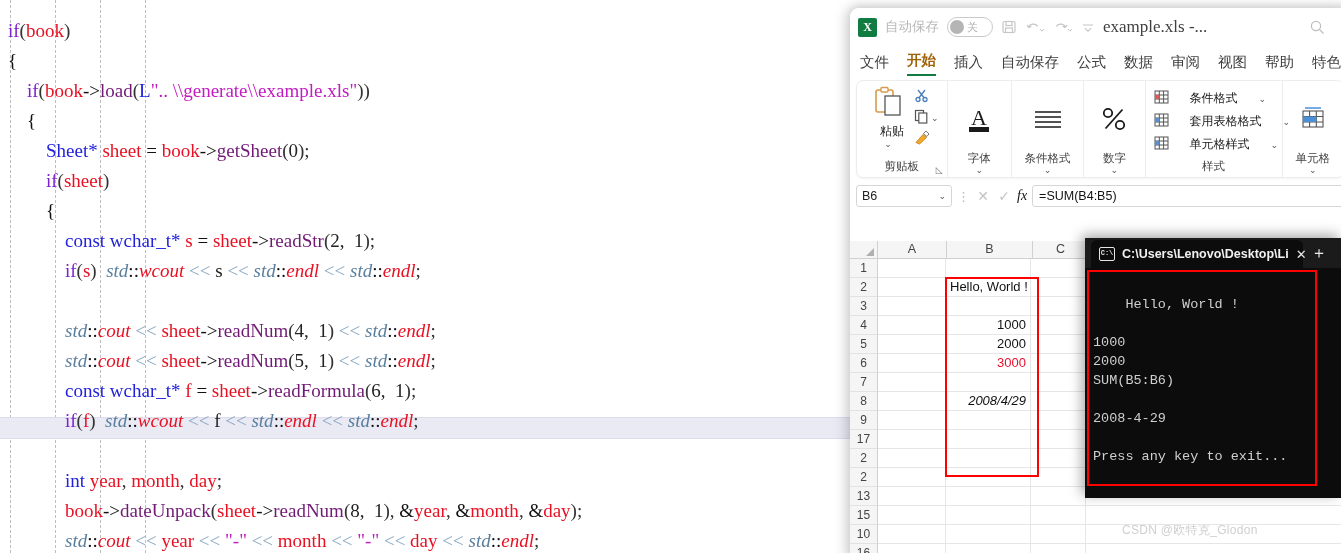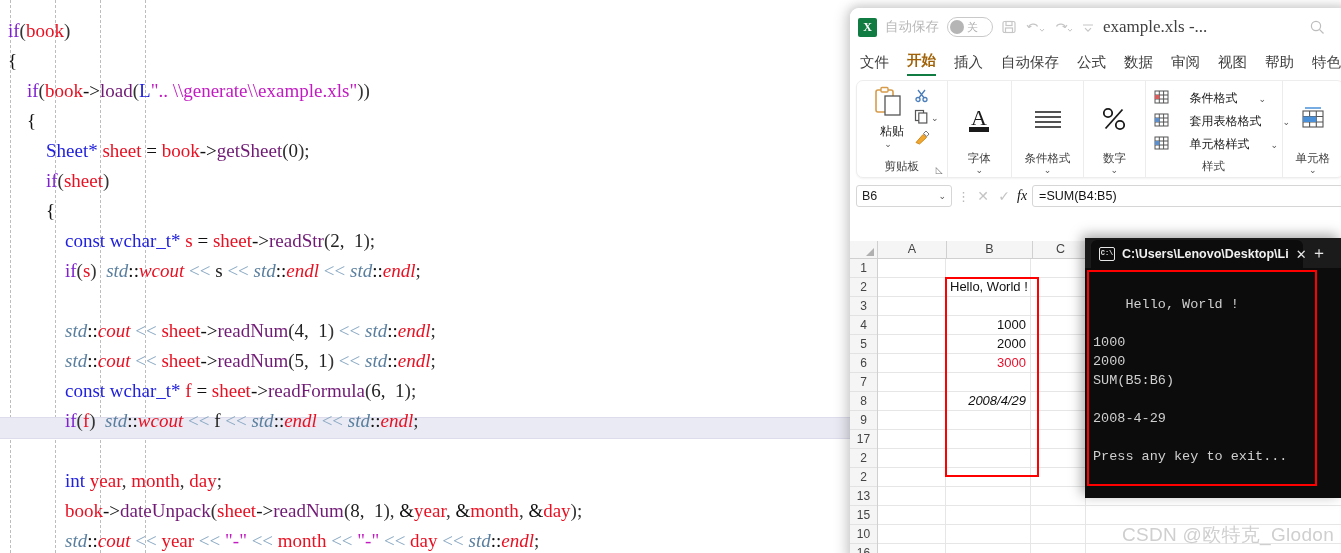--- a/index.html
+++ b/index.html
@@ -158,21 +158,21 @@
   #con-body{
     position:relative;height:230px;padding:8px 6px 0 8px;box-sizing:border-box;
     color:#cfcfcf;font-family:"Liberation Mono","DejaVu Sans Mono",monospace;
     font-size:13.5px;line-height:19px;white-space:pre;
   }
   #redrect-con{
     position:absolute;left:2px;top:2px;width:226px;height:212px;
     border:2.5px solid #ff0000;pointer-events:none;
   }
   #watermark{
-    position:absolute;left:1122px;top:522px;color:#cfcfcf;font-size:19px;
+    position:absolute;left:1122px;top:522px;color:#cfcfcf;font-size:12px;
     font-family:"Liberation Sans",sans-serif;letter-spacing:.3px;
   }
 </style>
 </head>
 <body>
 
 <div id="editor">
   <div id="guides">
       <div class="indent-guide" style="left: 10px;"></div>
       <div class="indent-guide" style="left: 55px;"></div>

